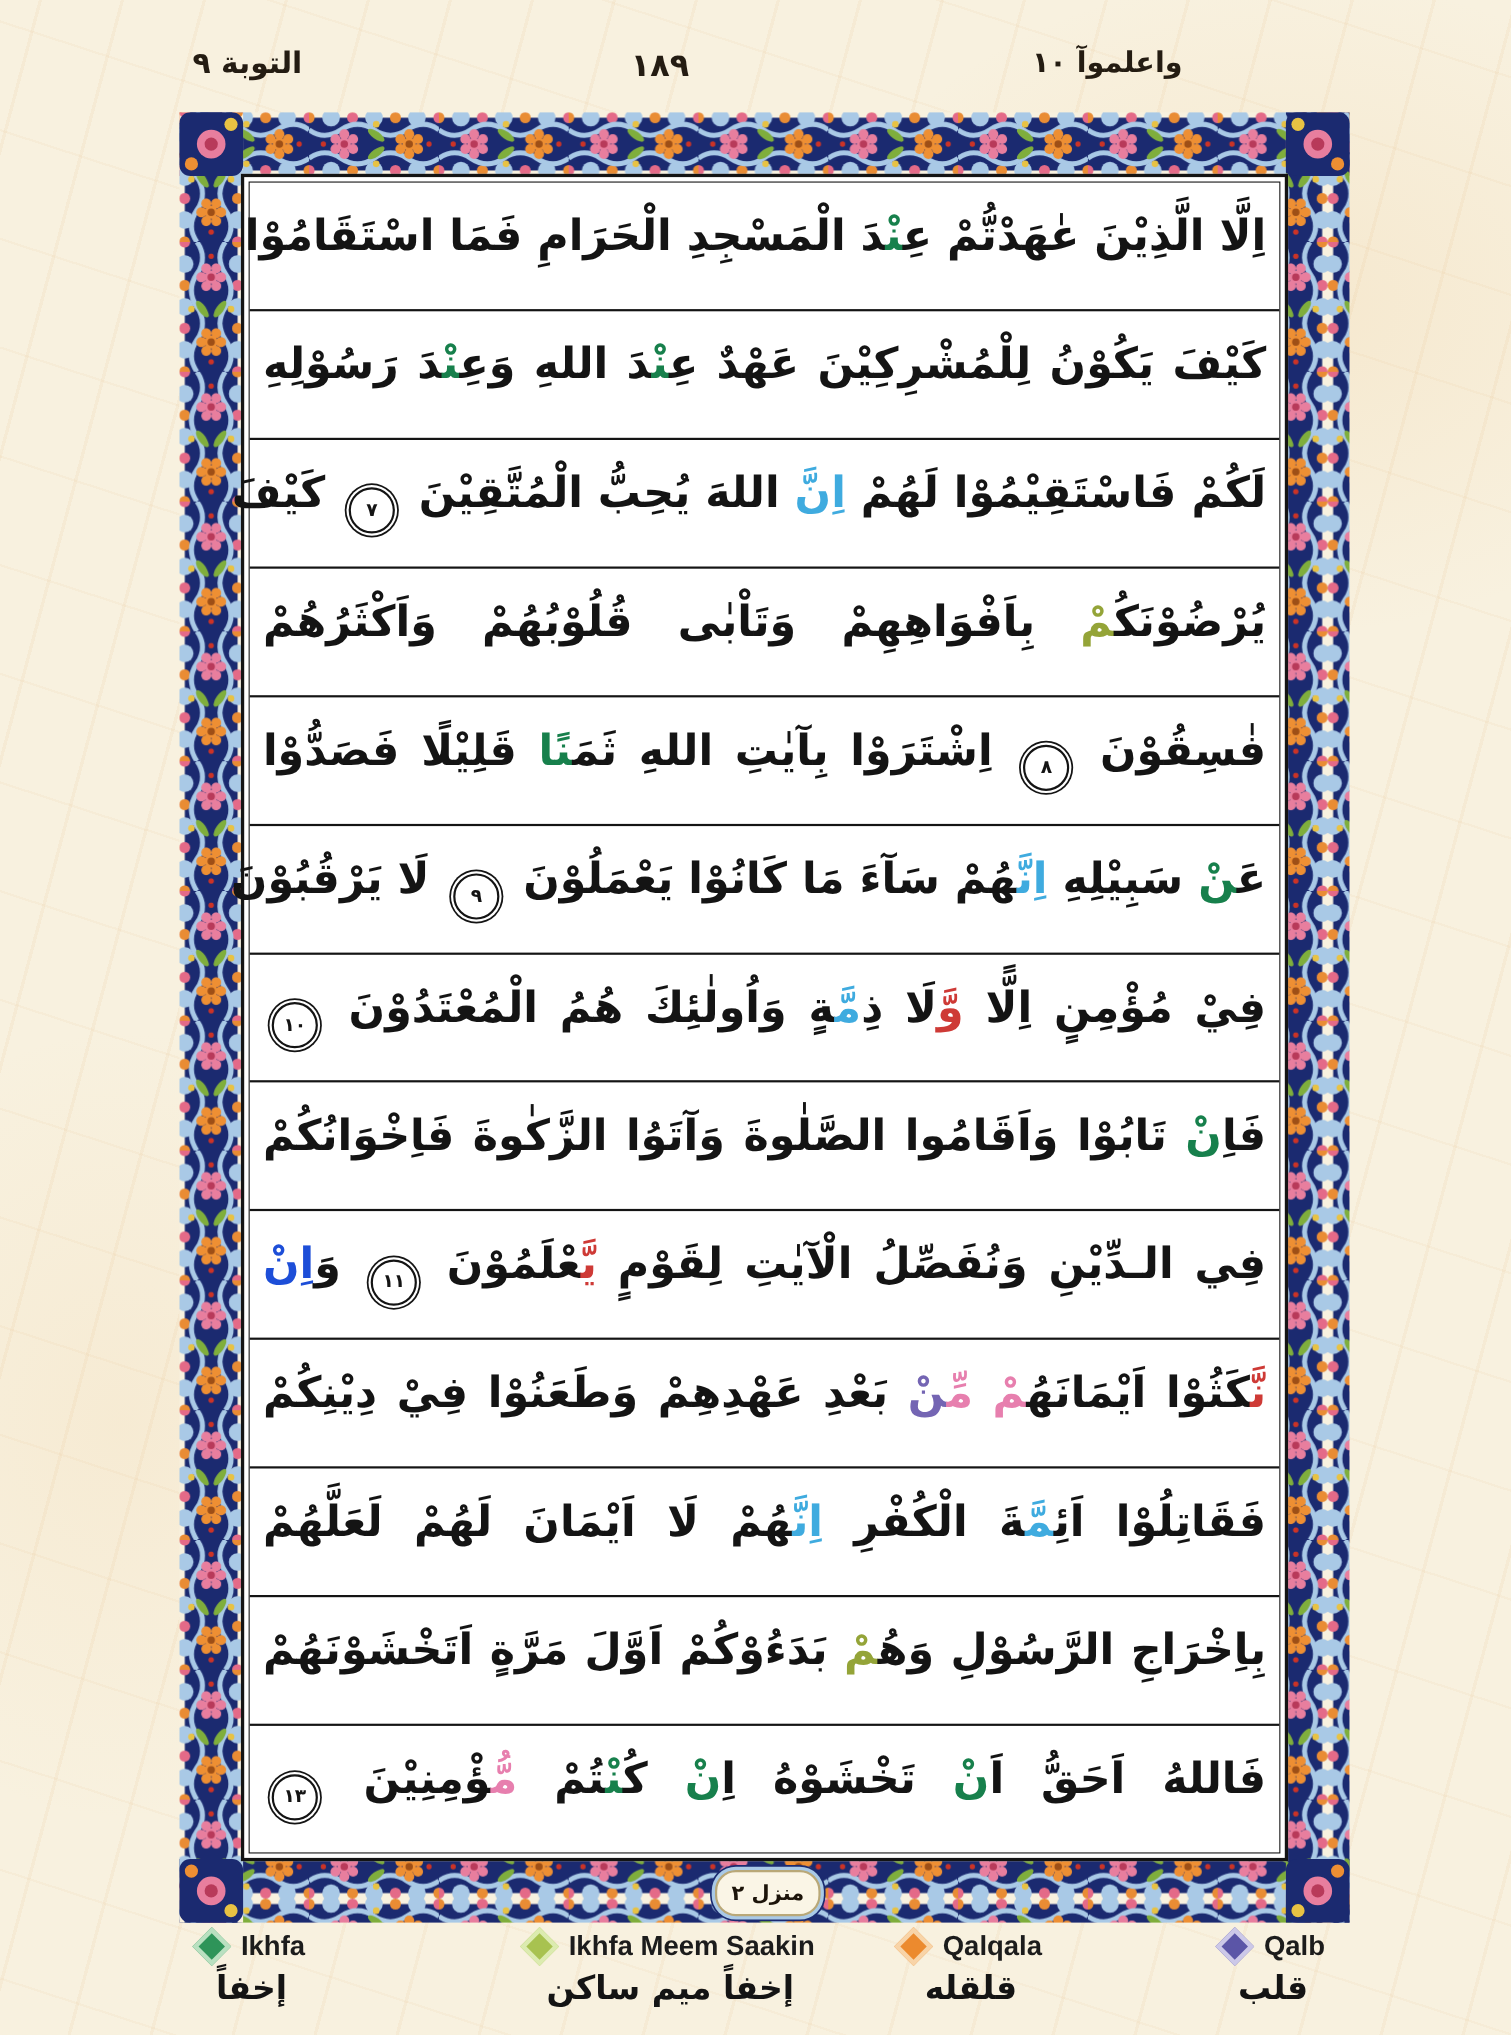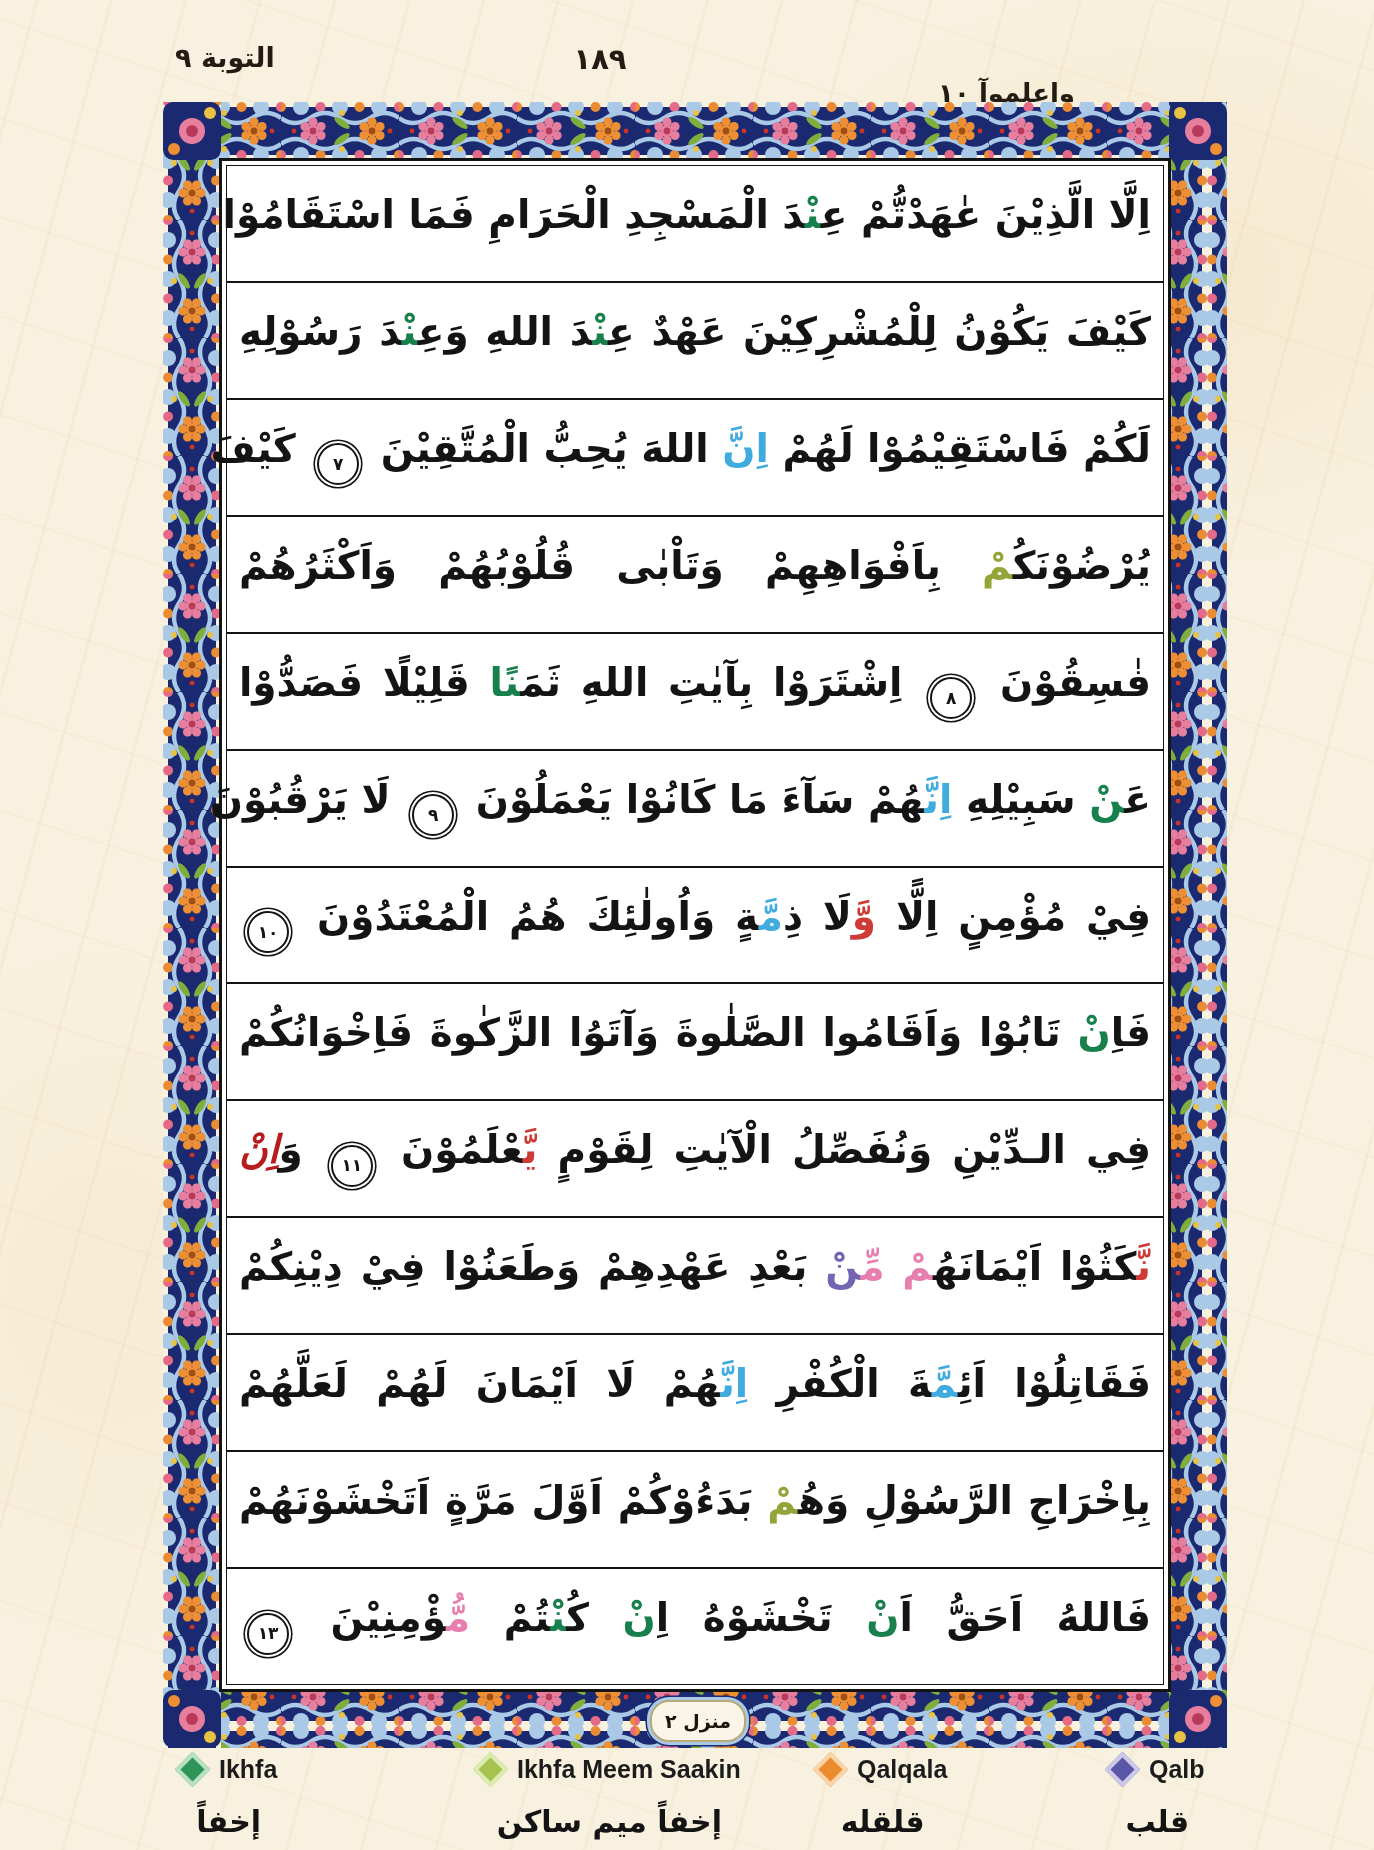--- a/index.html
+++ b/index.html
@@ -10,21 +10,21 @@
       radial-gradient(ellipse 700px 500px at 85% 15%, rgba(236,196,138,.20), transparent 60%),
       radial-gradient(ellipse 500px 600px at 8% 70%, rgba(236,196,138,.14), transparent 60%),
       repeating-linear-gradient(105deg, transparent 0 34px, rgba(224,176,118,.10) 34px 37px, transparent 37px 72px),
       repeating-linear-gradient(18deg, transparent 0 48px, rgba(224,176,118,.08) 48px 50px, transparent 50px 94px),
       #f8f1df;
   }
   
   .hdr{position:absolute;top:42px;height:40px;color:#241c12;font-weight:700;}
   .hdr-left{left:175px;width:160px;font-size:27px;text-align:left;}
   .hdr-center{left:540px;width:120px;font-size:29px;text-align:center;}
-  .hdr-right{left:905px;width:170px;font-size:26px;text-align:right;margin-top:36px;}
+  .hdr-right{left:905px;width:170px;font-size:26px;text-align:right;}
   
   .frame{position:absolute;left:163px;top:102px;width:1064px;height:1646px;}
   
   .panel{
     position:absolute;left:219px;top:158px;width:952px;height:1534px;
     background:#fff;border:3px solid #141414;box-sizing:border-box;
   }
   .rows{
     position:absolute;inset:4px;border:1.6px solid #141414;
     display:flex;flex-direction:column;
@@ -56,21 +56,21 @@
   
   .legend{position:absolute;left:0;top:1752px;width:1271px;height:96px;}
   .li{position:absolute;top:0;}
   .li:nth-child(1){left:180px;}
   .li:nth-child(2){left:478px;}
   .li:nth-child(3){left:818px;}
   .li:nth-child(4){left:1110px;}
   .li-top{display:flex;align-items:center;gap:14px;height:34px;}
   .diamond{width:17px;height:17px;transform:rotate(45deg);flex:0 0 auto;}
   .li-en{font-family:"Liberation Sans",sans-serif;font-weight:700;font-size:25px;color:#1c1c1c;white-space:nowrap;}
-  .li-ar{font-size:30px;font-weight:700;color:#141414;direction:rtl;text-align:center;margin-top:18px;white-space:nowrap;}
+  .li-ar{font-size:30px;font-weight:700;color:#141414;direction:rtl;text-align:center;margin-top:4px;white-space:nowrap;}
 </style>
 </head>
 <body>
 
 <div class="hdr hdr-left">التوبة ٩</div>
 <div class="hdr hdr-center">١٨٩</div>
 <div class="hdr hdr-right">واعلموآ ١٠</div>
 
 <svg class="frame" width="1064" height="1646" viewBox="0 0 1064 1646">
   <defs>
@@ -206,21 +206,21 @@
 <div class="panel">
   <div class="rows" id="rows">
       <div class="row"><span>اِلَّا الَّذِيْنَ عٰهَدْتُّمْ عِ</span><span style="color: rgb(23, 128, 76);">نْ</span><span>دَ الْمَسْجِدِ الْحَرَامِ فَمَا اسْتَقَامُوْا</span></div>
       <div class="row"><span>كَيْفَ يَكُوْنُ لِلْمُشْرِكِيْنَ عَهْدٌ عِ</span><span style="color: rgb(23, 128, 76);">نْ</span><span>دَ اللهِ وَعِ</span><span style="color: rgb(23, 128, 76);">نْ</span><span>دَ رَسُوْلِهِ</span></div>
       <div class="row"><span>لَكُمْ فَاسْتَقِيْمُوْا لَهُمْ </span><span style="color: rgb(63, 171, 223);">اِنَّ</span><span> اللهَ يُحِبُّ الْمُتَّقِيْنَ </span><span class="verse">٧</span><span> كَيْفَ</span></div>
       <div class="row"><span>يُرْضُوْنَكُ</span><span style="color: rgb(148, 164, 56);">مْ</span><span> بِاَفْوَاهِهِمْ وَتَاْبٰى قُلُوْبُهُمْ وَاَكْثَرُهُمْ</span></div>
       <div class="row"><span>فٰسِقُوْنَ </span><span class="verse">٨</span><span> اِشْتَرَوْا بِآيٰتِ اللهِ ثَمَ</span><span style="color: rgb(23, 128, 76);">نًا</span><span> قَلِيْلًا فَصَدُّوْا</span></div>
       <div class="row"><span>عَ</span><span style="color: rgb(23, 128, 76);">نْ</span><span> سَبِيْلِهِ </span><span style="color: rgb(63, 171, 223);">اِنَّ</span><span>هُمْ سَآءَ مَا كَانُوْا يَعْمَلُوْنَ </span><span class="verse">٩</span><span> لَا يَرْقُبُوْنَ</span></div>
       <div class="row"><span>فِيْ مُؤْمِنٍ اِلًّا </span><span style="color: rgb(206, 58, 54);">وَّ</span><span>لَا ذِ</span><span style="color: rgb(63, 171, 223);">مَّ</span><span>ةٍ وَاُولٰئِكَ هُمُ الْمُعْتَدُوْنَ </span><span class="verse">١٠</span></div>
       <div class="row"><span>فَاِ</span><span style="color: rgb(23, 128, 76);">نْ</span><span> تَابُوْا وَاَقَامُوا الصَّلٰوةَ وَآتَوُا الزَّكٰوةَ فَاِخْوَانُكُمْ</span></div>
-      <div class="row"><span>فِي الـدِّيْنِ وَنُفَصِّلُ الْآيٰتِ لِقَوْمٍ </span><span style="color: rgb(206, 58, 54);">يَّ</span><span>عْلَمُوْنَ </span><span class="verse">١١</span><span> وَ</span><span style="color: #b91c1c; font-style: italic;">اِنْ</span></div>
+      <div class="row"><span>فِي الـدِّيْنِ وَنُفَصِّلُ الْآيٰتِ لِقَوْمٍ </span><span style="color: rgb(206, 58, 54);">يَّ</span><span>عْلَمُوْنَ </span><span class="verse">١١</span><span> وَ</span><span style="color: #1d4ed8;">اِنْ</span></div>
       <div class="row"><span style="color: rgb(206, 58, 54);">نَّ</span><span>كَثُوْا اَيْمَانَهُ</span><span style="color: rgb(231, 127, 174);">مْ مِّ</span><span style="color: rgb(116, 101, 179);">نْ</span><span> بَعْدِ عَهْدِهِمْ وَطَعَنُوْا فِيْ دِيْنِكُمْ</span></div>
       <div class="row"><span>فَقَاتِلُوْا اَئِ</span><span style="color: rgb(63, 171, 223);">مَّ</span><span>ةَ الْكُفْرِ </span><span style="color: rgb(63, 171, 223);">اِنَّ</span><span>هُمْ لَا اَيْمَانَ لَهُمْ لَعَلَّهُمْ</span></div>
       <div class="row"><span>بِاِخْرَاجِ الرَّسُوْلِ وَهُ</span><span style="color: rgb(148, 164, 56);">مْ</span><span> بَدَءُوْكُمْ اَوَّلَ مَرَّةٍ اَتَخْشَوْنَهُمْ</span></div>
       <div class="row"><span>فَاللهُ اَحَقُّ اَ</span><span style="color: rgb(23, 128, 76);">نْ</span><span> تَخْشَوْهُ اِ</span><span style="color: rgb(23, 128, 76);">نْ</span><span> كُ</span><span style="color: rgb(23, 128, 76);">نْ</span><span>تُمْ </span><span style="color: rgb(231, 127, 174);">مُّ</span><span>ؤْمِنِيْنَ </span><span class="verse">١٣</span></div>
     </div>
 </div>
 
 <div class="manzil">منزل ٢</div>
 
 <div class="legend" id="legend">

